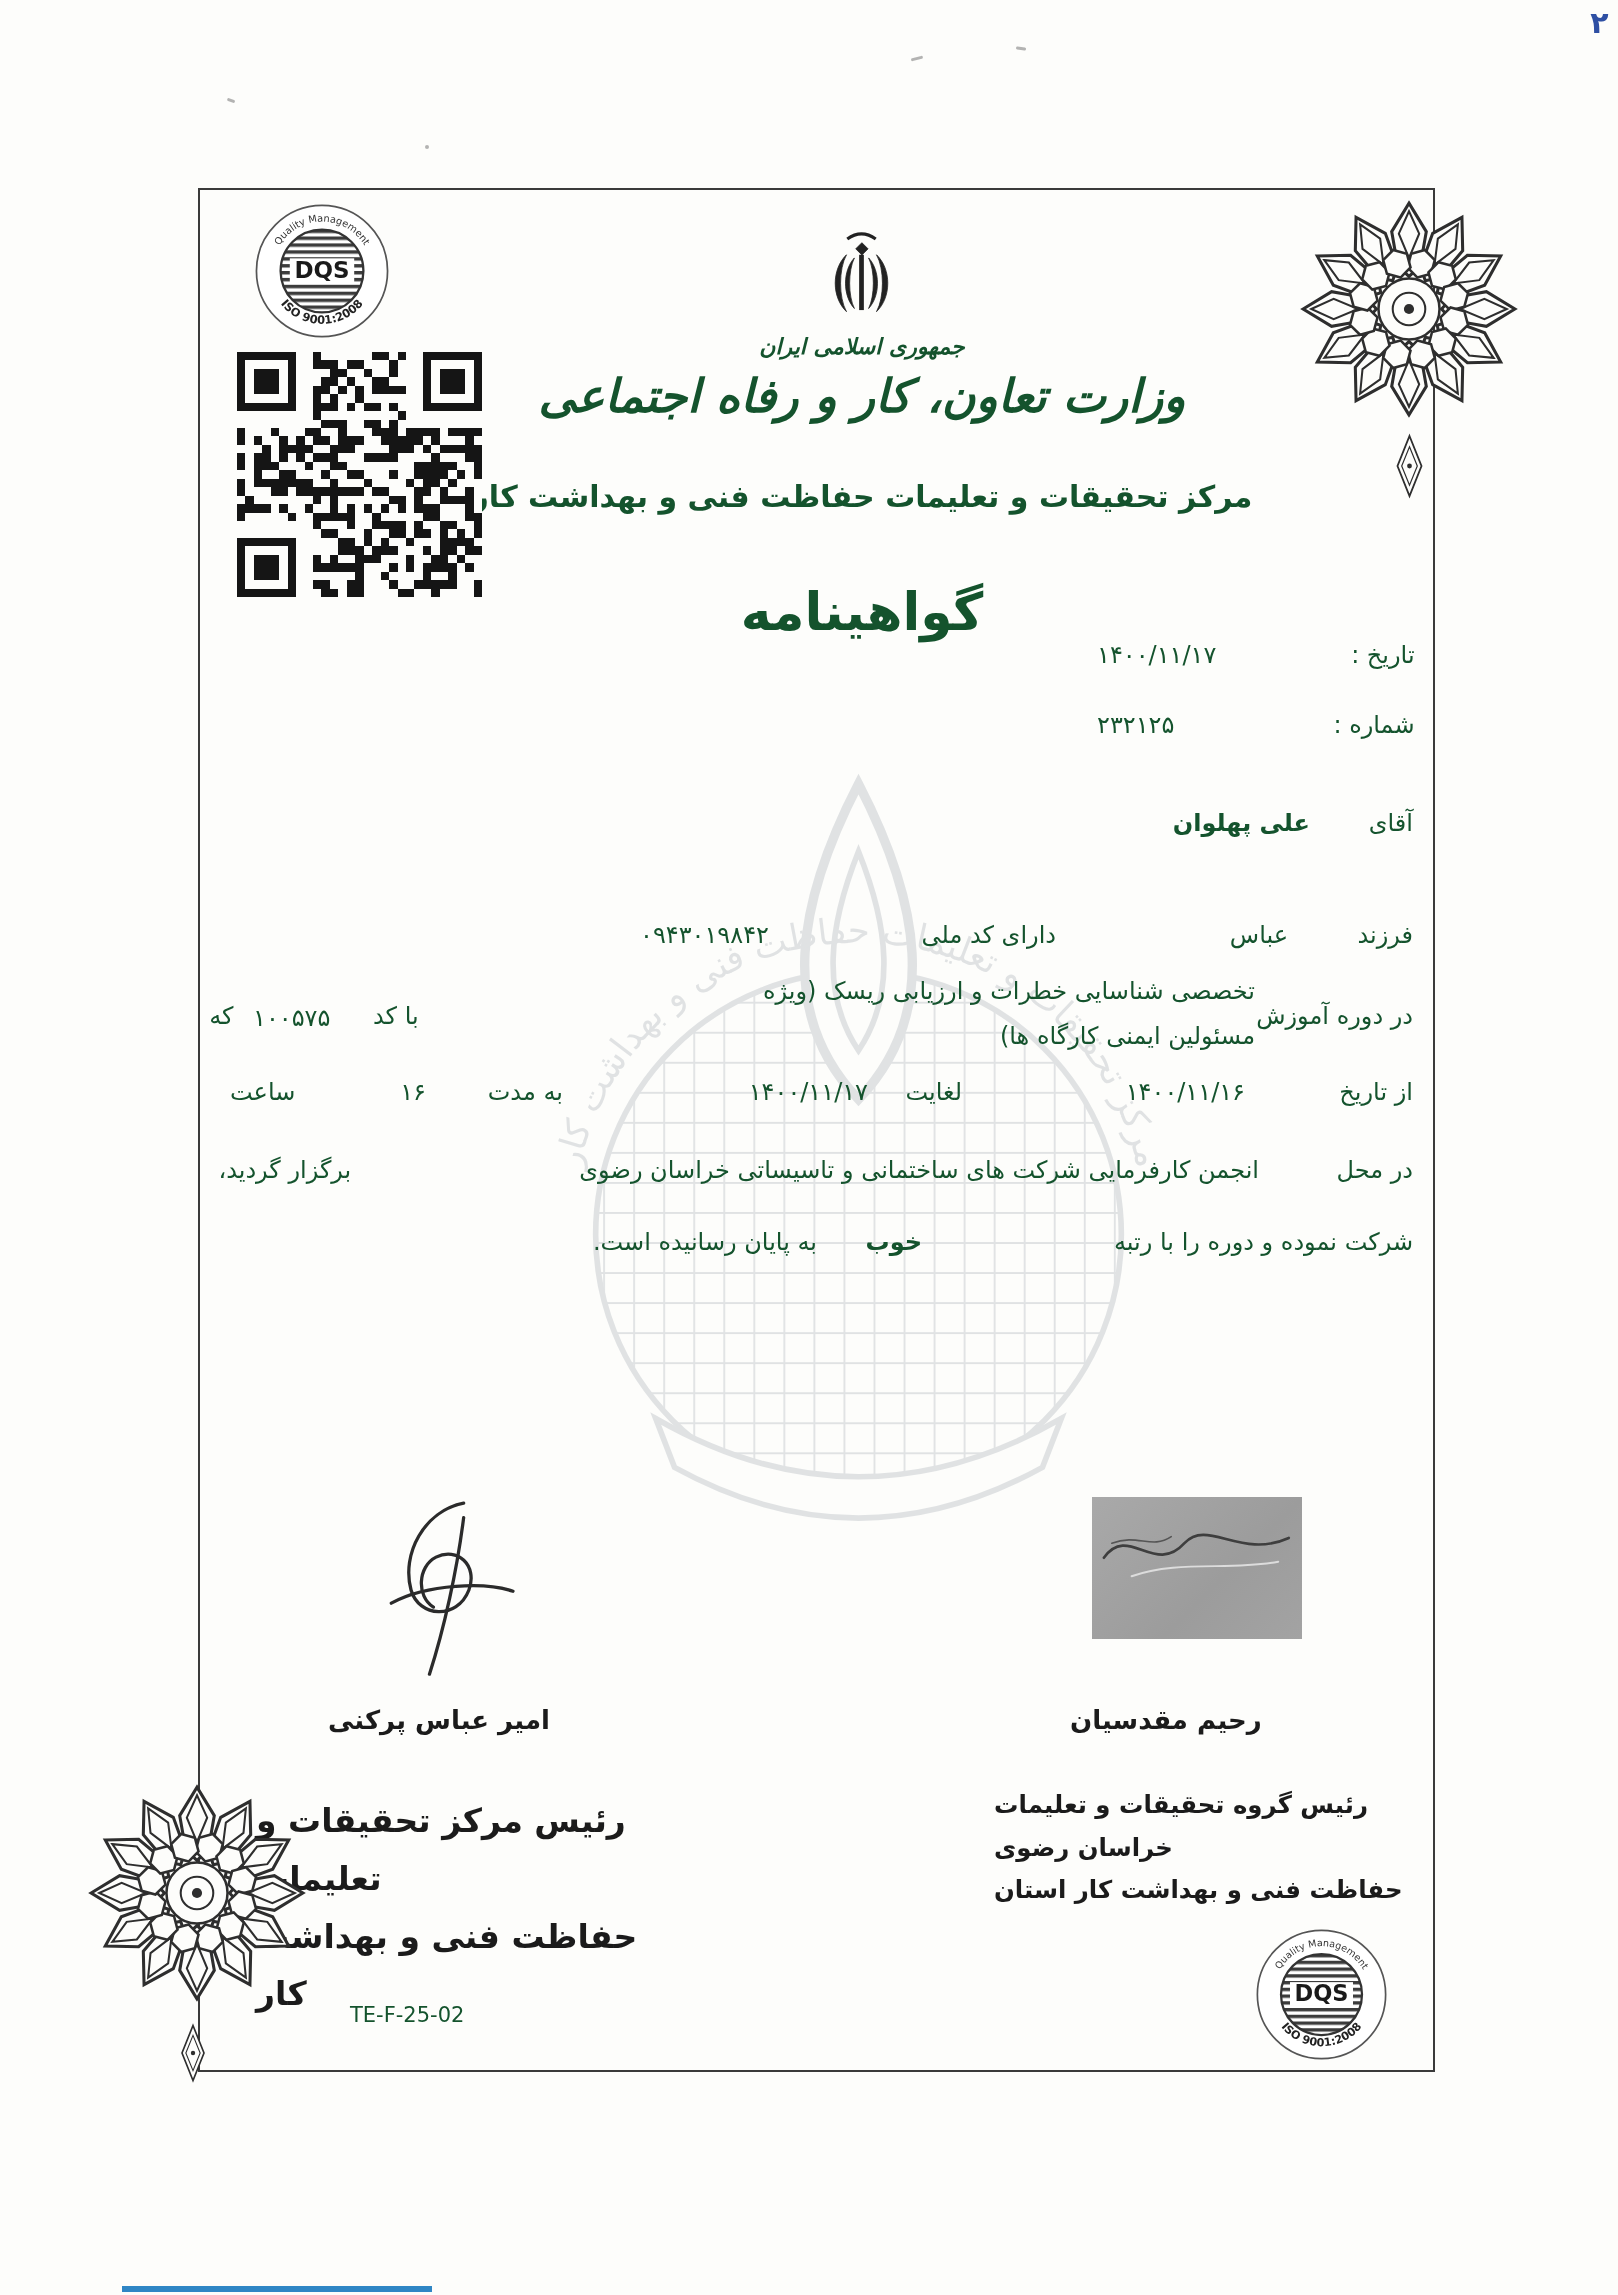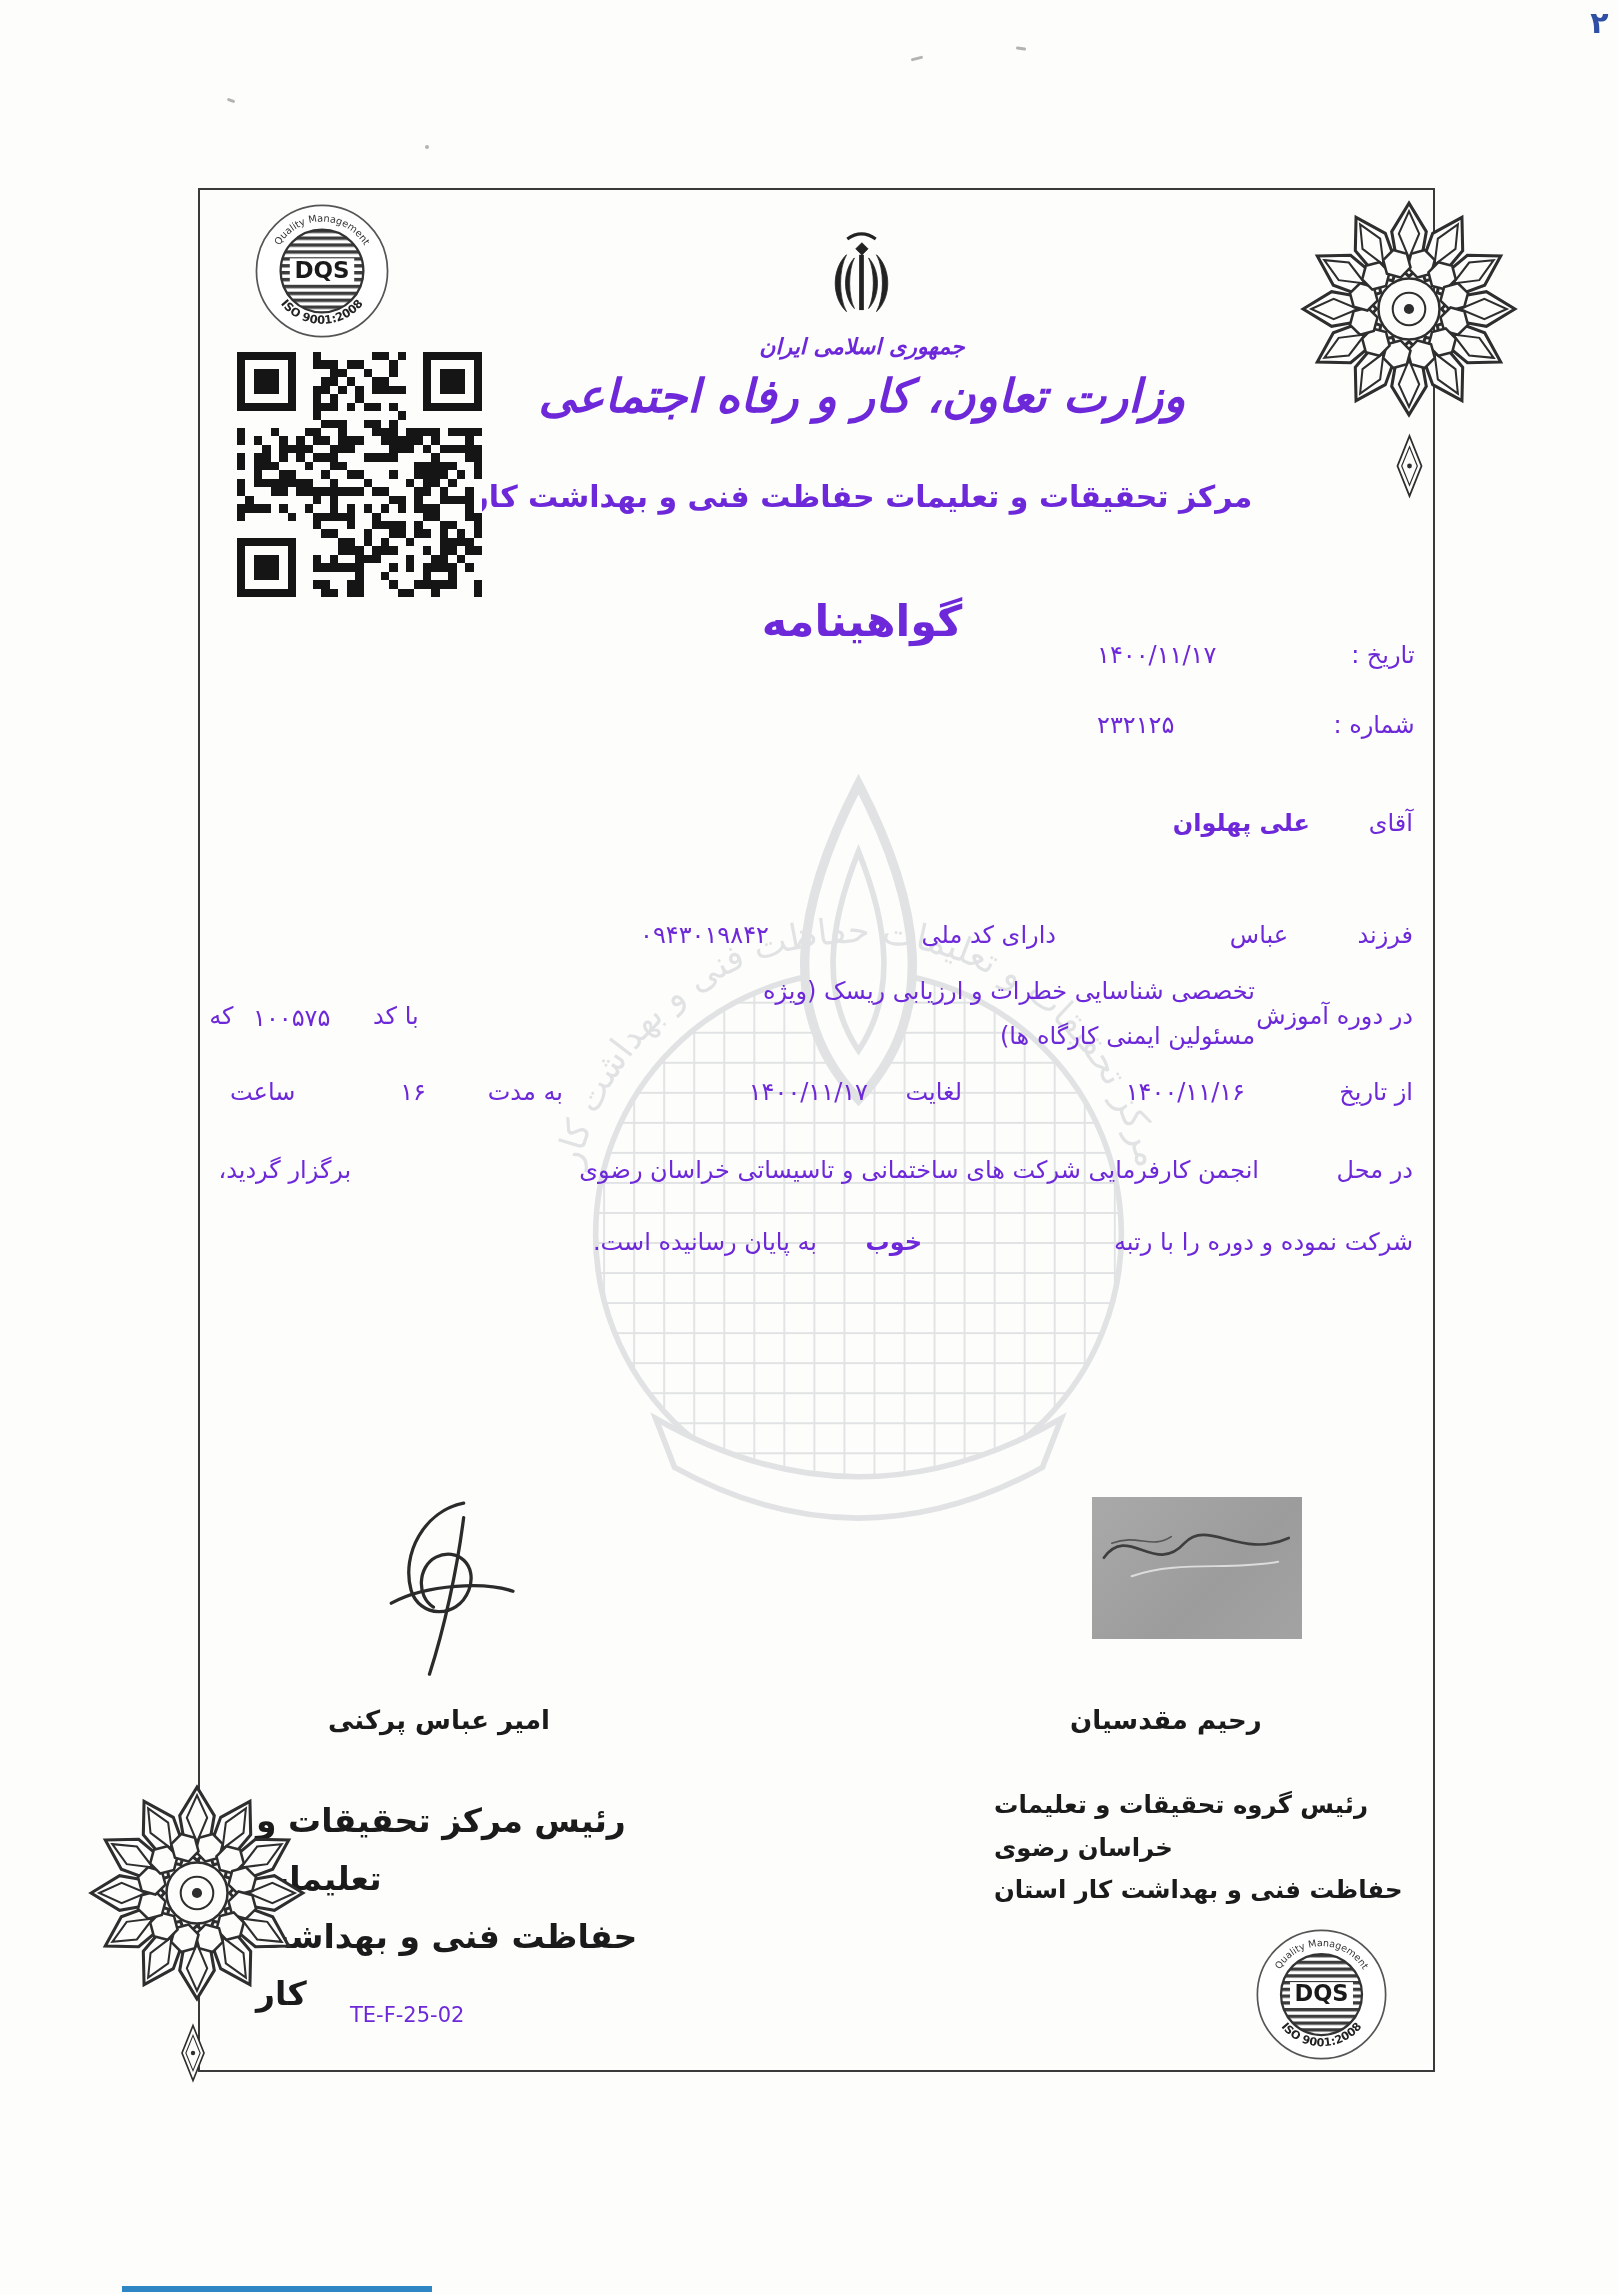--- a/index.html
+++ b/index.html
@@ -1,21 +1,21 @@
 <!DOCTYPE html>
 <html lang="fa" style="font-size:10.5px"><head>
 <meta charset="utf-8">
 <style>
   *{margin:0;padding:0;box-sizing:border-box}
   html,body{background:#ffffff}
   .page{position:relative;width:1619px;height:2295px;background:#fdfdfb;
         font-family:"DejaVu Sans",sans-serif;color:#1b1b1b;overflow:hidden}
   .frame{position:absolute;left:198px;top:188px;width:1237px;height:1884px;
          border:2px solid #3a3a3a}
-  .t{position:absolute;white-space:nowrap;font-size:24px;color:#6d28d9;z-index:3}
+  .t{position:absolute;white-space:nowrap;font-size:24px;color:#14532d;z-index:3}
   .num{direction:ltr;unicode-bidi:isolate}
   .bold{font-weight:bold}
   .cx{left:662px;transform:translateX(-50%);text-align:center}
   .abs{position:absolute}
   .titleblock{position:absolute;text-align:left;font-weight:bold;z-index:3}
   .titleblock div{line-height:1.75}
   .speck{position:absolute;background:#777;opacity:.55;border-radius:1.3px;z-index:5}
   .stamp{position:absolute;left:892px;top:1307px;width:210px;height:142px;
          background:linear-gradient(135deg,#a9a9a9,#9c9c9c 60%,#a3a3a3);z-index:2}
   .wm{position:absolute;left:283px;top:481px;width:751px;height:883px;
@@ -457,21 +457,21 @@
           <rect x="24" y="288" width="36" height="36" fill="#151515"></rect>
         </svg>
     </div>
 
     <svg class="abs" style="left:622px;top:37px;z-index:3" width="79" height="99" viewBox="0 0 100 115">
         <use href="#iran-emblem" xlink:href="#iran-emblem"></use>
       </svg>
     <div class="t cx bold" style="top:144px;font-size:22px;font-style:italic">جمهوری اسلامی ایران</div>
     <div class="t cx bold" style="top:179px;font-size:46px;font-style:italic">وزارت تعاون، کار و رفاه اجتماعی</div>
     <div class="t cx bold" style="top:289px;font-size:30px">مرکز تحقیقات و تعلیمات حفاظت فنی و بهداشت کار</div>
-    <div class="t cx bold" style="top:406px;font-size:43px">گواهینامه</div>
+    <div class="t cx bold" style="top:392px;font-size:52px">گواهینامه</div>
 
     <span class="t" style="top:451px;right:18.4px">تاریخ :</span>
     <span class="t num" style="top:451px;left:897px">۱۴۰۰/۱۱/۱۷</span>
     <span class="t" style="top:521px;right:18.4px">شماره :</span>
     <span class="t num" style="top:521px;left:897px">۲۳۲۱۲۵</span>
 
     <span class="t" style="top:619px;right:20px">آقای</span>
     <span class="t bold" style="top:619px;right:123px">علی پهلوان</span>
 
     <span class="t" style="top:731px;right:20px">فرزند</span>

